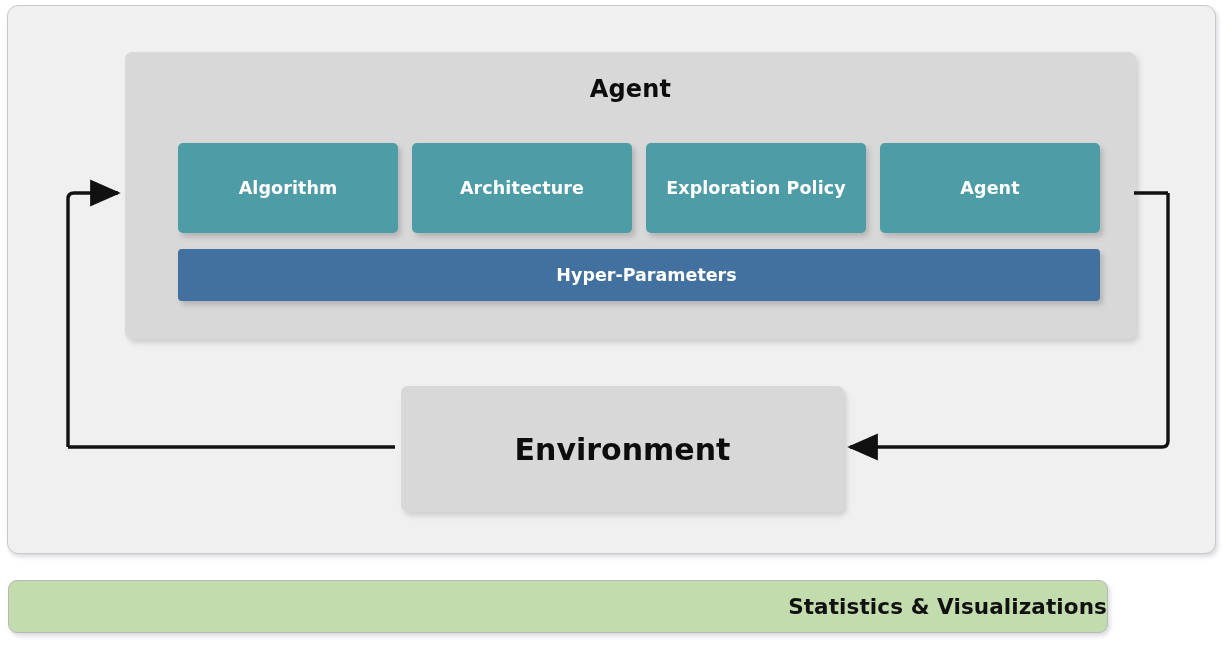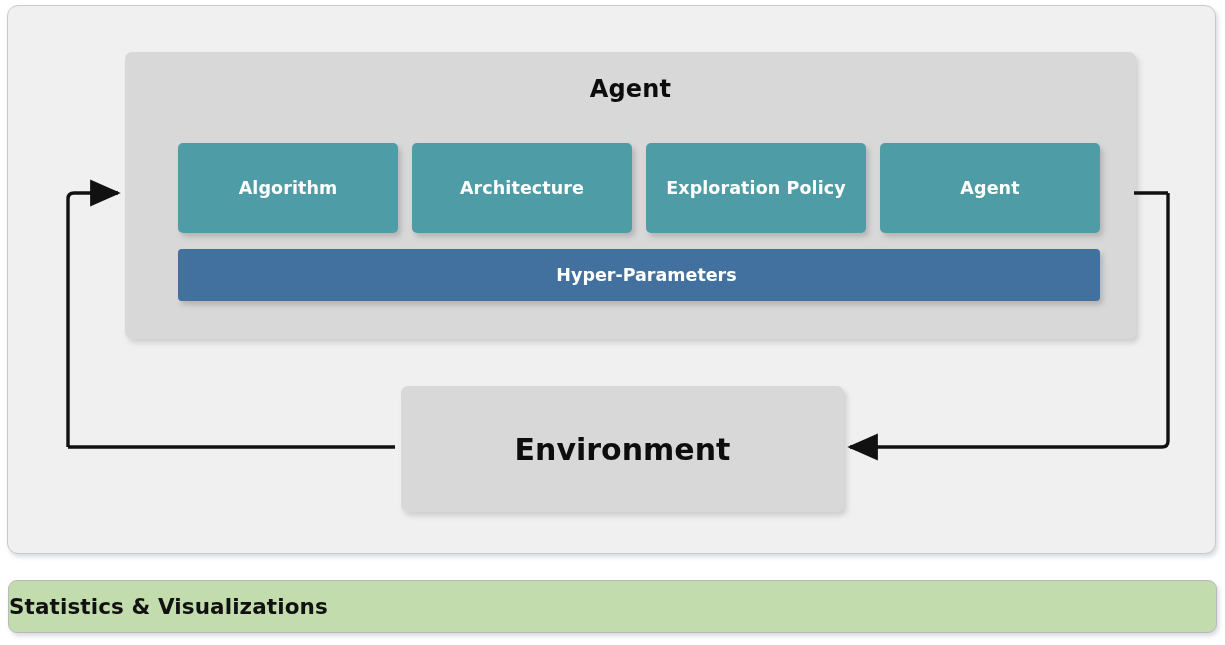--- a/index.html
+++ b/index.html
@@ -115,27 +115,27 @@
     position: absolute;
     left: 0; top: 0;
     width: 1225px; height: 645px;
     pointer-events: none;
   }
 
   
   .stats-bar {
     position: absolute;
     left: 8px; top: 580px;
-    width: 1209px; height: 53px;
+    width: 1100px; height: 53px;
     background: #c3dcad;
     border: 1px solid #b9b9b9;
     border-radius: 9px;
     display: flex;
     align-items: center;
-    justify-content: flex-start;
+    justify-content: flex-end;
     box-shadow: 2px 3px 4px rgba(120,125,140,0.28);
   }
   .stats-bar span {
     font-size: 21.5px;
     font-weight: bold;
     color: #111111;
     letter-spacing: 0.1px;
   }
 </style>
 </head>

